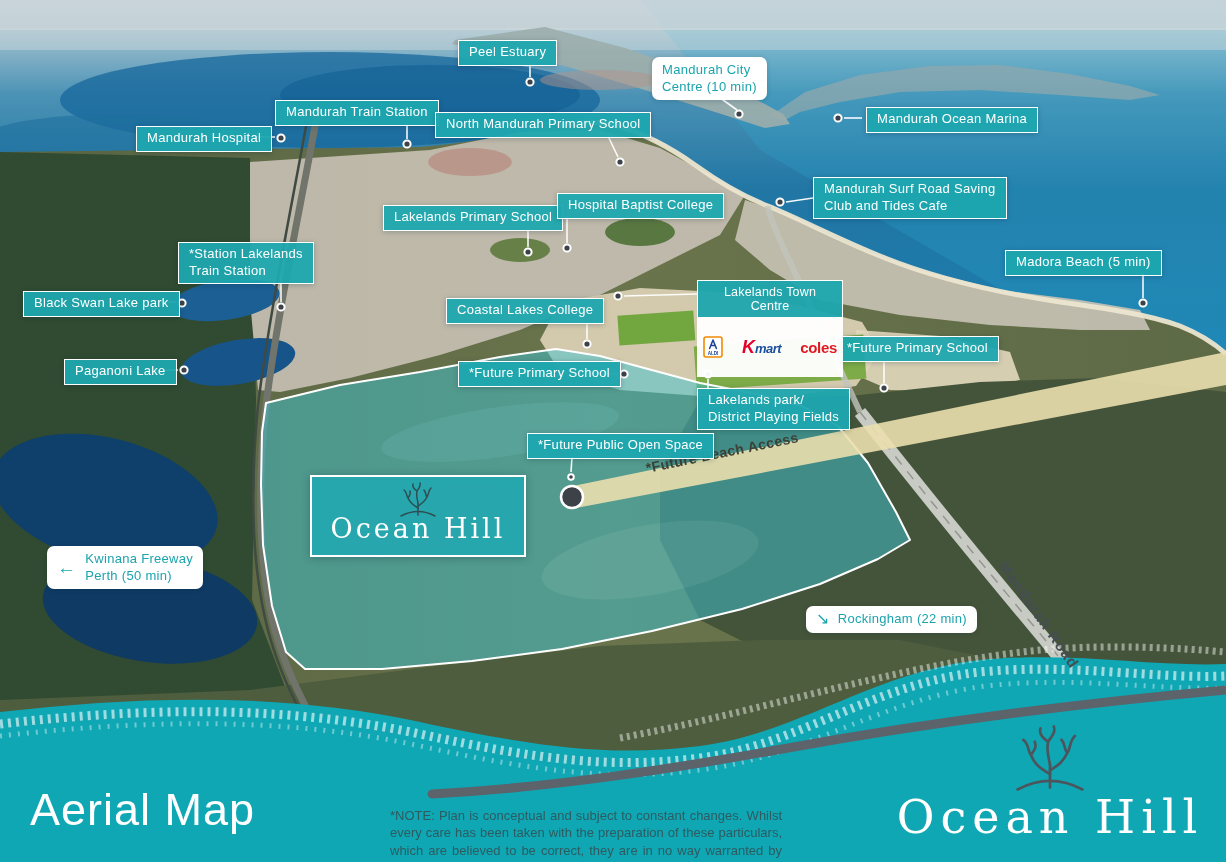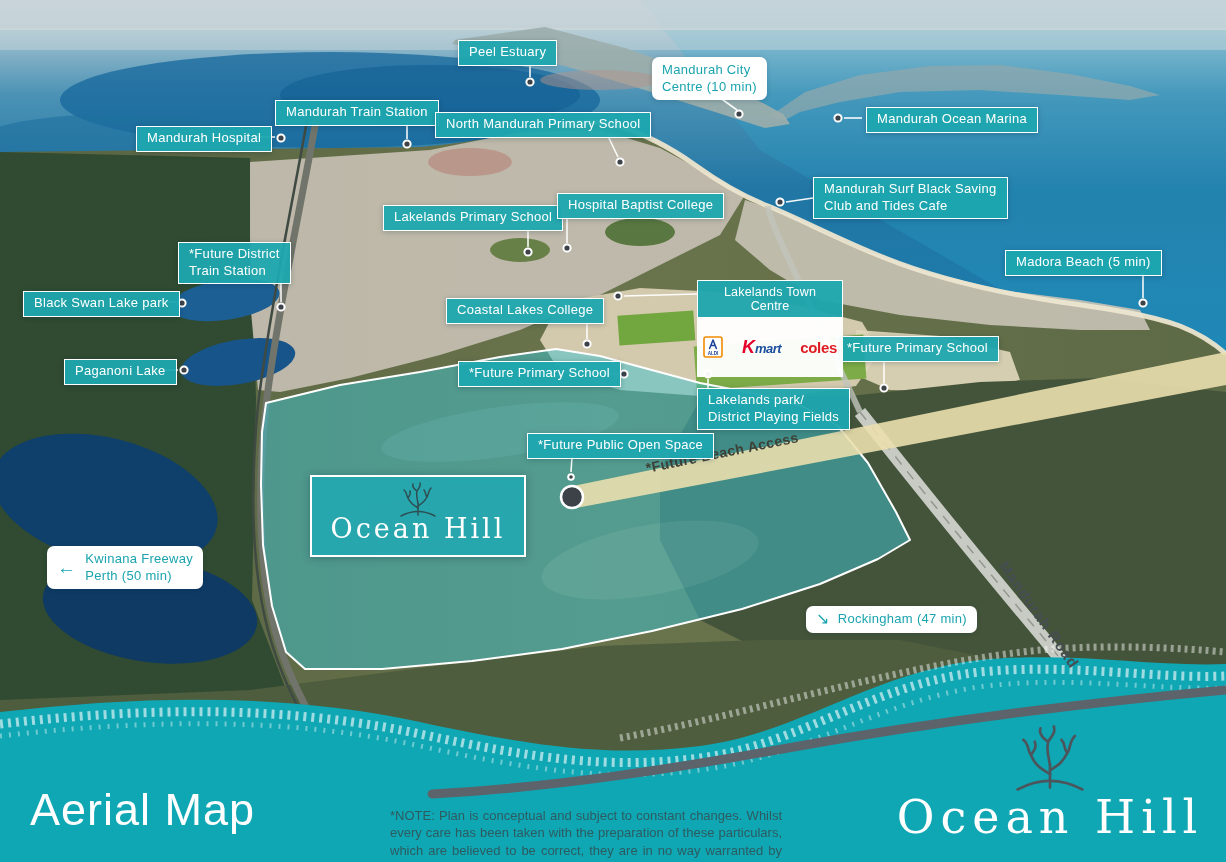--- a/index.html
+++ b/index.html
@@ -199,31 +199,31 @@
 <div class="lbl teal" style="left:136px;top:126px">
       <span class="ln">Mandurah Hospital</span>
     </div>
 <div class="lbl teal" style="left:435px;top:112px">
       <span class="ln">North Mandurah Primary School</span>
     </div>
 <div class="lbl teal" style="left:866px;top:107px">
       <span class="ln">Mandurah Ocean Marina</span>
     </div>
 <div class="lbl teal" style="left:813px;top:177px">
-  <span class="ln">Mandurah Surf Black Saving</span>
+  <span class="ln">Mandurah Surf Road Saving</span>
   <span class="ln">Club and Tides Cafe</span>
 </div>
 <div class="lbl teal" style="left:383px;top:205px">
       <span class="ln">Lakelands Primary School</span>
     </div>
 <div class="lbl teal" style="left:557px;top:193px">
       <span class="ln">Hospital Baptist College</span>
     </div>
 <div class="lbl teal" style="left:178px;top:242px">
-  <span class="ln">*Future District</span>
+  <span class="ln">*Station Lakelands</span>
   <span class="ln">Train Station</span>
 </div>
 <div class="lbl teal" style="left:1005px;top:250px">
       <span class="ln">Madora Beach (5 min)</span>
     </div>
 <div class="lbl teal" style="left:23px;top:291px">
       <span class="ln">Black Swan Lake park</span>
     </div>
 <div class="lbl teal" style="left:446px;top:298px">
       <span class="ln">Coastal Lakes College</span>
@@ -267,21 +267,21 @@
     <span class="arrow-glyph">←</span>
     <span>
       <span class="ln">Kwinana Freeway</span>
       <span class="ln">Perth  (50 min)</span>
     </span>
   </div>
 </div>
 <div class="lbl white" style="left:806px;top:606px">
   <div class="rock-flex">
     <span class="arrow-glyph">↘</span>
-    <span class="ln">Rockingham (47 min)</span>
+    <span class="ln">Rockingham (22 min)</span>
   </div>
 </div>
 
 <div class="site-logo">
   <svg width="44" height="36" viewBox="-22 -26 44 36">
     <g stroke="#2e4f52" stroke-width="1.5" fill="none" stroke-linecap="round">
       <path d="M0,8 L0,-4"></path>
       <path d="M0,1 C-5,-2 -8,-4 -10,-9 M-10,-9 C-12,-12 -11,-15 -14,-17 M-10,-9 C-8,-12 -7,-13 -8,-16"></path>
       <path d="M0,-1 C5,-4 7,-6 9,-10 M9,-10 C11,-13 10,-16 13,-19 M9,-10 C7,-13 8,-15 6,-17"></path>
       <path d="M0,-4 C-1,-9 -2,-12 -1,-16 M-1,-16 C-4,-18 -6,-20 -5,-23 M-1,-16 C1,-19 3,-21 2,-24"></path>

